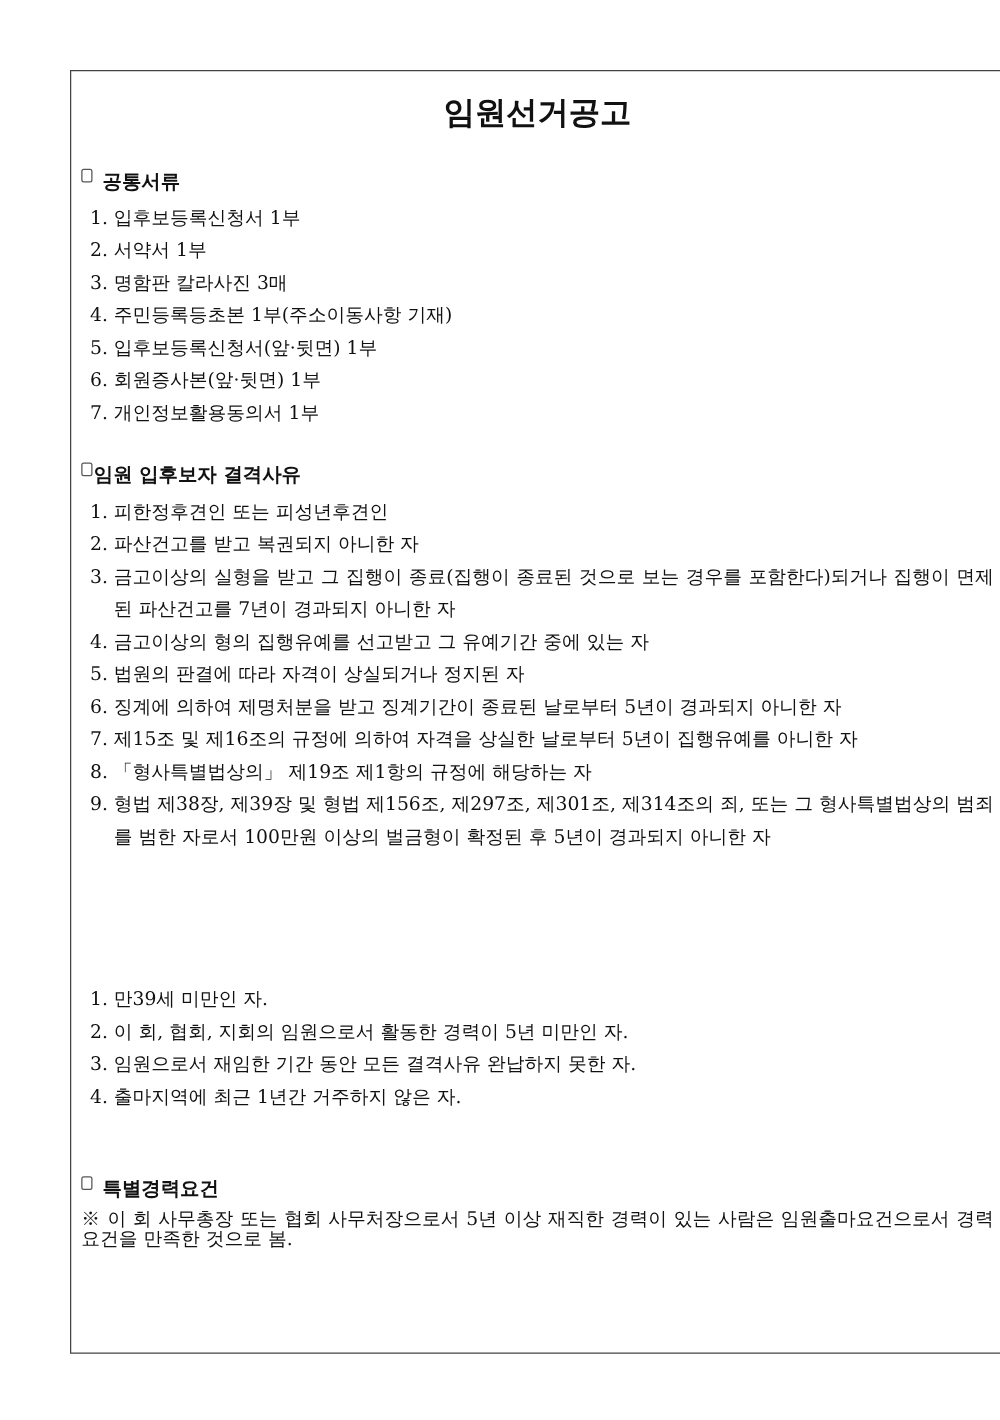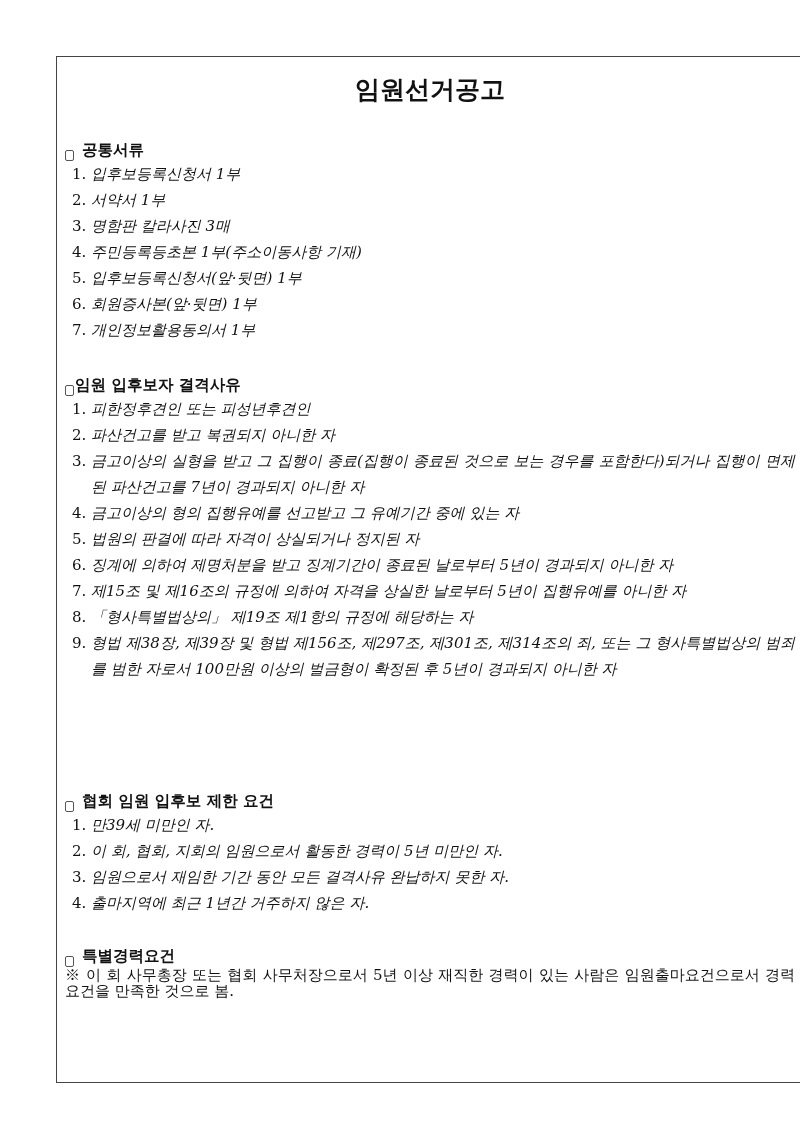--- a/index.html
+++ b/index.html
@@ -8,35 +8,35 @@
     position: absolute; left: 56px; top: 56px; width: 748px; height: 1027px;
     border: 1px solid #444; box-sizing: border-box;
   }
   .title {
     position: absolute; left: 0; right: 0; top: 16px; text-align: center;
     font-family: "DejaVu Sans", "Liberation Sans", sans-serif;
     font-size: 25px; font-weight: bold; letter-spacing: 0px;
   }
   .section { position: absolute; left: 8px; right: 8px; }
   .section-head {
-    display: flex; align-items: flex-end; height: 26px;
+    display: flex; align-items: flex-start; height: 26px;
     font-family: "DejaVu Sans", "Liberation Sans", sans-serif;
     font-weight: bold; font-size: 15.5px;
   }
   .checkbox {
     display: inline-block; width: 9px; height: 11px; border: 1px solid #555;
     border-radius: 2px; margin-right: 8px; box-sizing: border-box; background: #fff;
   }
   .section-head.tight .checkbox { margin-right: 1px; }
   .items { list-style: none; margin: 0; padding: 0; }
   .item {
     display: flex; font-size: 15px; line-height: 26px; text-align: justify;
   }
   .item .num { width: 26px; flex: 0 0 26px; padding-left: 7px; box-sizing: border-box; }
-  .item .text { flex: 1; text-align: justify; text-align-last: left; font-style: italic; }
+  .item .text { flex: 1; text-align: justify; text-align-last: left; }
   .note { font-size: 15px; line-height: 16px; text-align: justify; }
 </style>
 </head>
 <body>
 
 <div class="doc-frame">
 
   <div class="title">임원선거공고</div>
 
   <div class="section" style="top:78px;">
@@ -115,24 +115,20 @@
           <span class="text">「형사특별법상의」 제19조 제1항의 규정에 해당하는 자</span>
         </li>
       <li class="item">
           <span class="num">9.</span>
           <span class="text">형법 제38장, 제39장 및 형법 제156조, 제297조, 제301조, 제314조의 죄, 또는 그 형사특별법상의 범죄를 범한 자로서 100만원 이상의 벌금형이 확정된 후 5년이 경과되지 아니한 자</span>
         </li>
     </ul>
   </div>
 
   <div class="section" style="top:729px;">
-    <div class="section-head">
-      <span class="checkbox"></span>
-      <span>협회 임원 입후보 제한 요건</span>
-    </div>
     <ul class="items">
       <li class="item">
           <span class="num">1.</span>
           <span class="text">만39세 미만인 자.</span>
         </li>
       <li class="item">
           <span class="num">2.</span>
           <span class="text">이 회, 협회, 지회의 임원으로서 활동한 경력이 5년 미만인 자.</span>
         </li>
       <li class="item">

